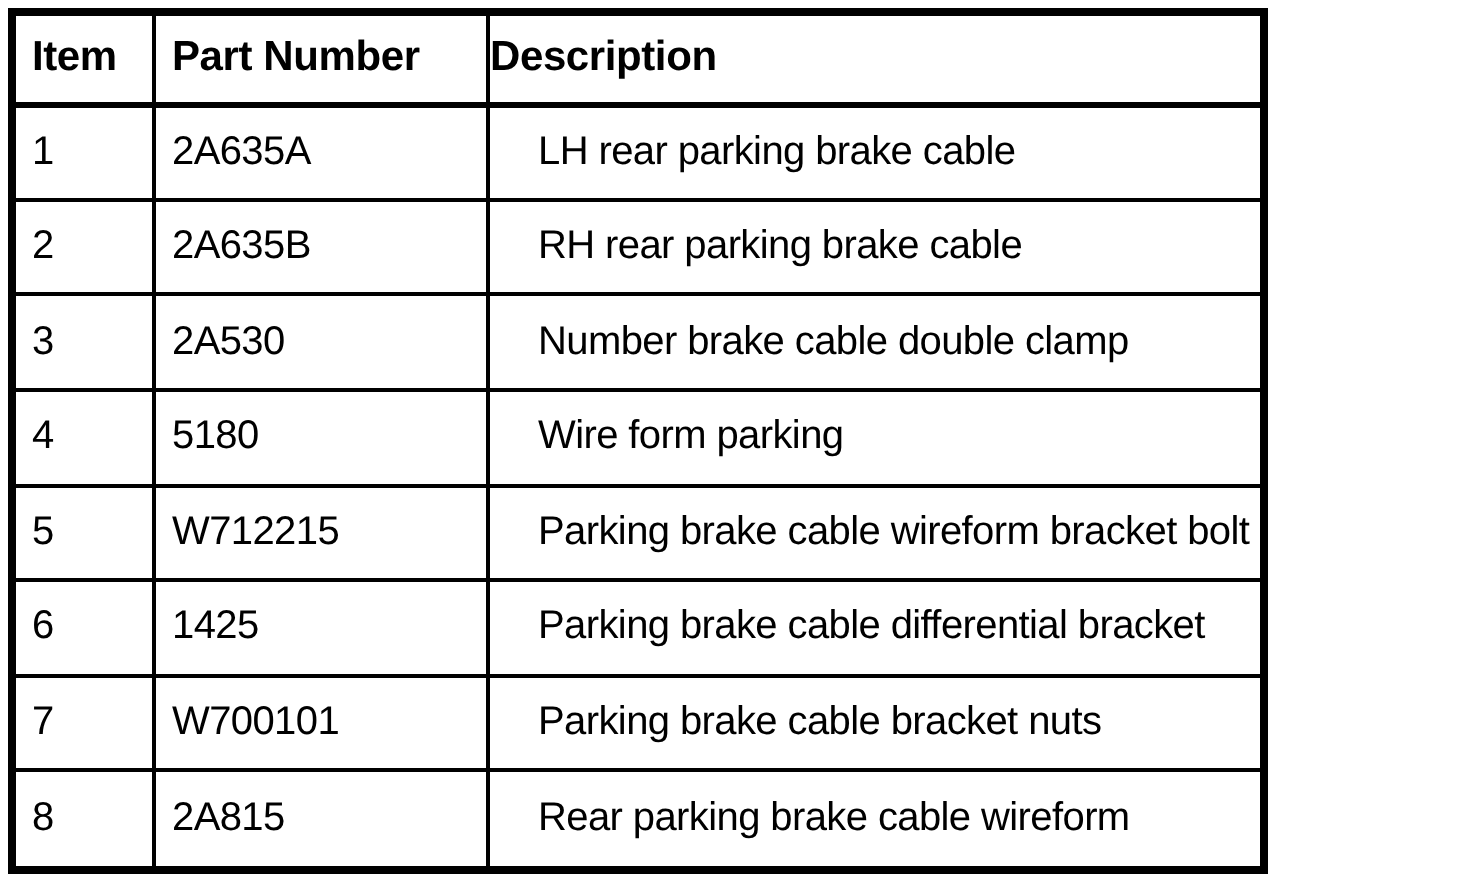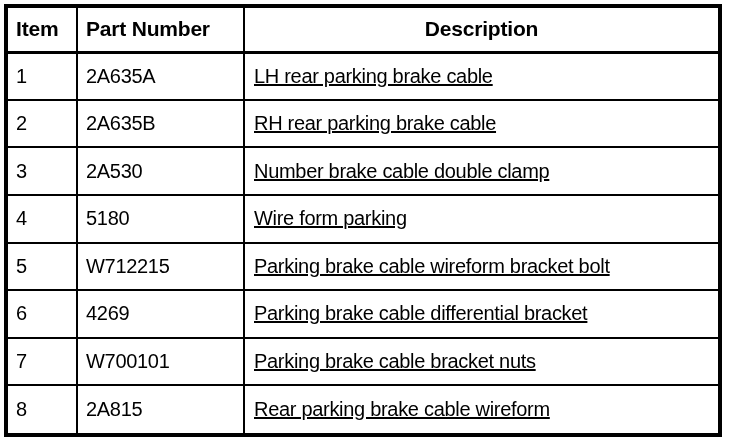--- a/index.html
+++ b/index.html
@@ -21,21 +21,21 @@
     width: 736px;
     height: 444px;
     background: #ffffff;
   }
 
   
   .parts-table-wrap {
     position: absolute;
     left: 4px;
     top: 4px;
-    width: 718px;
+    width: 630px;
     height: 433px;
     border: 4px solid #000000;
     box-sizing: border-box;
     background: #ffffff;
   }
 
   table.parts-table {
     width: 100%;
     height: 100%;
     border-collapse: collapse;
@@ -59,21 +59,20 @@
     color: #000000;
     text-align: left;
     vertical-align: middle;
     letter-spacing: -0.2px;
     white-space: nowrap;
     overflow: hidden;
     box-sizing: border-box;
   }
   thead tr.header-row th.th-description {
     border-right: none;
-    text-align: center;
     padding-left: 0;
   }
 
   
   tbody tr.table-row td {
     border-bottom: 2px solid #000000;
     border-right: 2px solid #000000;
     padding: 0 0 0 8px;
     height: 47px;
     font-size: 20px;
@@ -81,22 +80,21 @@
     color: #000000;
     text-align: left;
     vertical-align: middle;
     letter-spacing: -0.3px;
     white-space: nowrap;
     overflow: hidden;
     box-sizing: border-box;
   }
   tbody tr.table-row td.cell-description {
     border-right: none;
-    padding-left: 9px;
-    text-decoration: underline;
+    padding-left: 24px;
   }
   tbody tr.table-row:last-child td {
     border-bottom: none;
   }
 </style>
 </head>
 <body>
 
 <div id="page">
 
@@ -136,21 +134,21 @@
             <td class="cell-part-number">5180</td>
             <td class="cell-description">Wire form parking</td>
           </tr>
           <tr class="table-row">
             <td class="cell-item">5</td>
             <td class="cell-part-number">W712215</td>
             <td class="cell-description">Parking brake cable wireform bracket bolt</td>
           </tr>
           <tr class="table-row">
             <td class="cell-item">6</td>
-            <td class="cell-part-number">4269</td>
+            <td class="cell-part-number">1425</td>
             <td class="cell-description">Parking brake cable differential bracket</td>
           </tr>
           <tr class="table-row">
             <td class="cell-item">7</td>
             <td class="cell-part-number">W700101</td>
             <td class="cell-description">Parking brake cable bracket nuts</td>
           </tr>
           <tr class="table-row">
             <td class="cell-item">8</td>
             <td class="cell-part-number">2A815</td>

